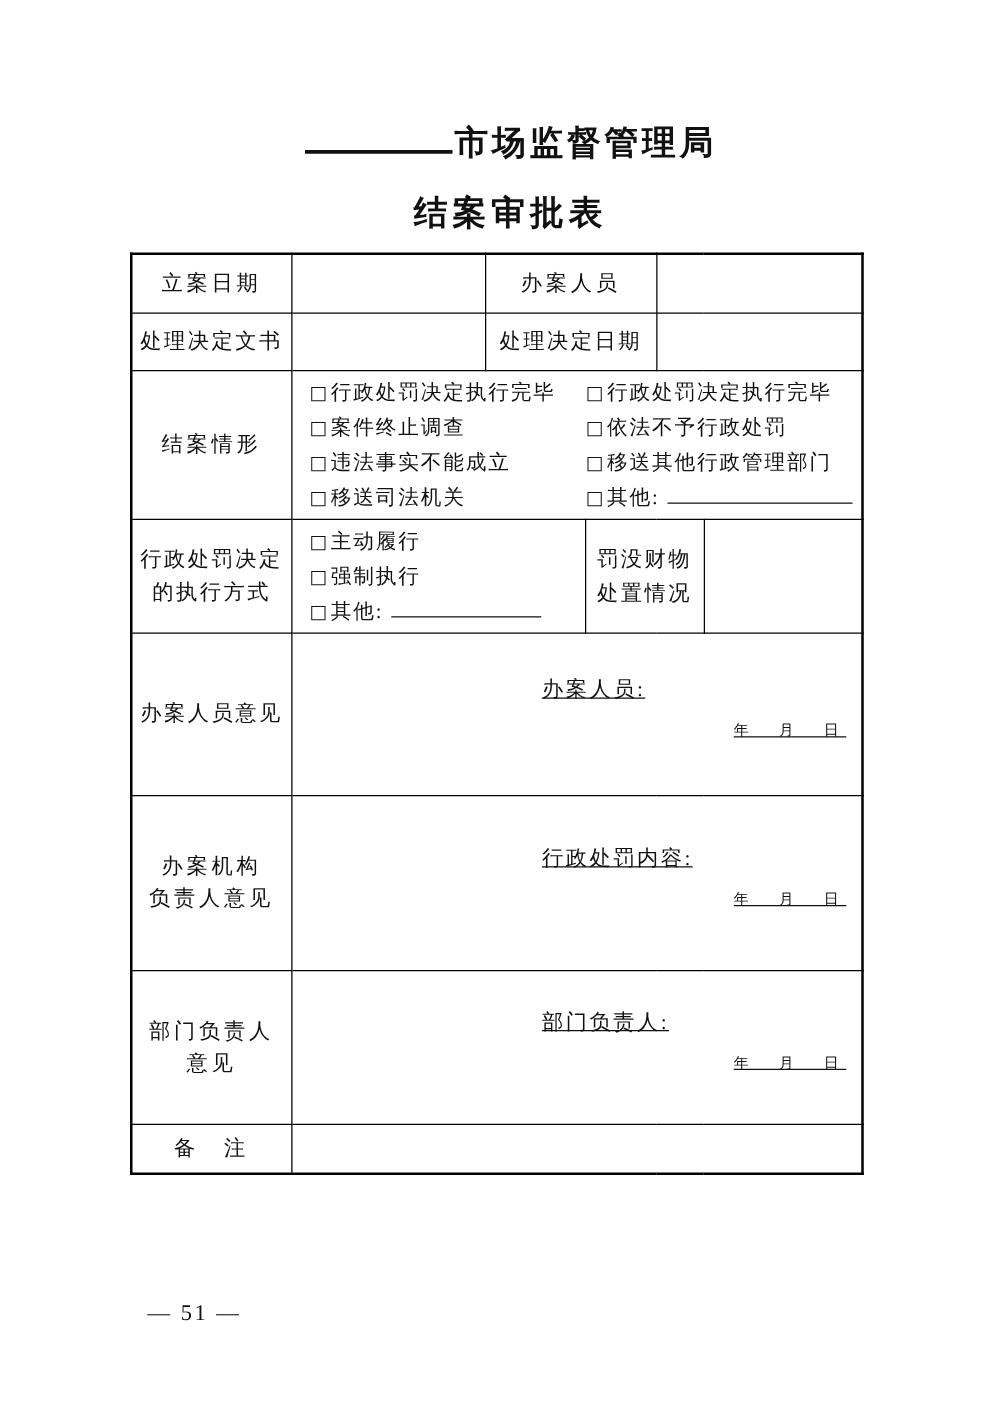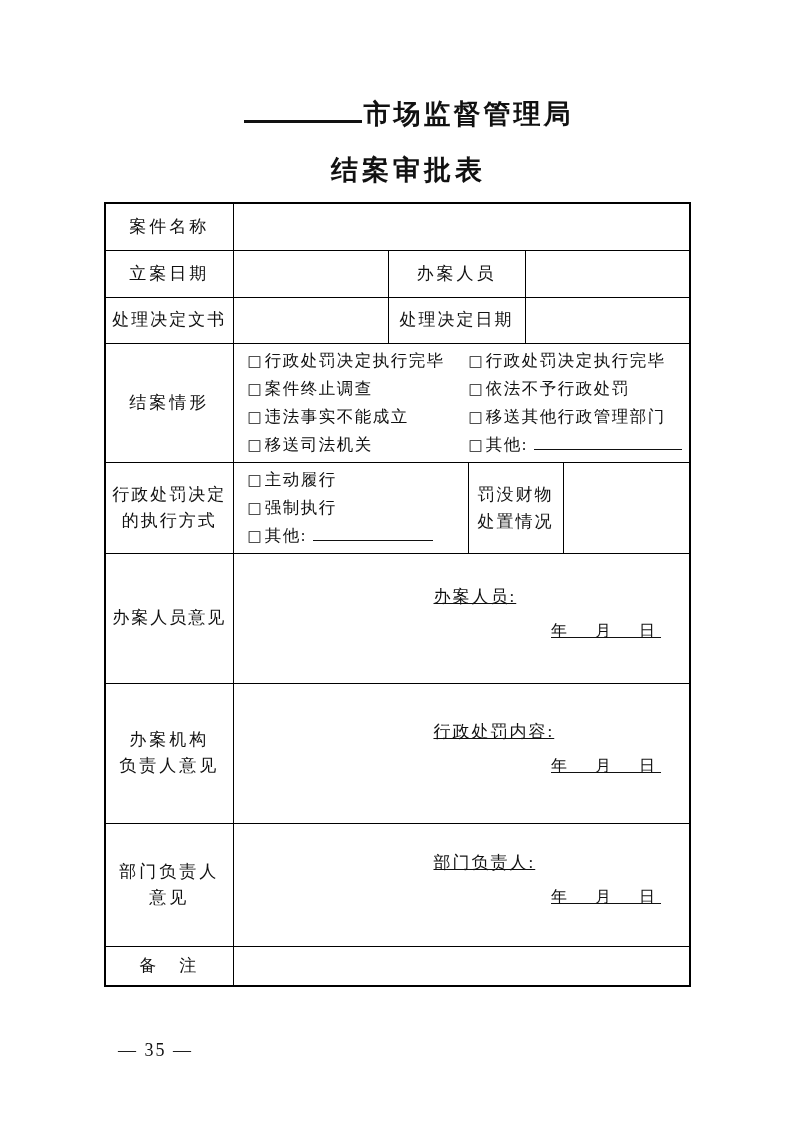--- a/index.html
+++ b/index.html
@@ -67,22 +67,22 @@
   .uline.w120 { width: 120px; }
 
   
   td.sig { vertical-align: bottom; text-decoration: underline; }
   .sig-inner { padding-bottom: 10px; }
   .sig-name {
     padding-left: 200px; font-size: 17px; letter-spacing: 2px;
     margin-bottom: 13px; white-space: nowrap;
   }
   .sig-date {
-    text-align: right; padding-right: 28px;
-    font-size: 16px; letter-spacing: 6px; white-space: nowrap;
+    text-align: right; padding-right: 12px;
+    font-size: 12px; letter-spacing: 6px; white-space: nowrap;
   }
 
   td.conf-lbl { text-align: center; font-size: 16px; letter-spacing: 2px; line-height: 27px; margin-left: 33px; }
 
   
   .page-number {
     position: absolute; left: 118px; top: 1040px;
     font-size: 18px; letter-spacing: 2px;
   }
 </style>
@@ -100,24 +100,20 @@
     <colgroup>
       <col style="width:128px">
         <col style="width:155px">
         <col style="width:80px">
       <col style="width:57px">
         <col style="width:38px">
         <col style="width:127px">
     </colgroup>
 
     <tbody>
-        <tr style="height:47px">
-      <td class="lbl">案件名称</td>
-      <td class="val" colspan="5"></td>
-    </tr>
 
     <tr style="height:47px">
       <td class="lbl">立案日期</td>
       <td class="val"></td>
       <td class="lbl" colspan="2">办案人员</td>
       <td class="val" colspan="2"></td>
     </tr>
 
     <tr style="height:46px">
       <td class="lbl" style="letter-spacing:2px">处理决定文书</td>
@@ -204,15 +200,15 @@
       </td>
     </tr>
 
     <tr style="height:40px">
       <td class="lbl">备　注</td>
       <td class="val" colspan="5"></td>
     </tr>
   </tbody>
     </table>
 
-  <div class="page-number">— 35 —</div>
+  <div class="page-number">— 51 —</div>
 
 </div>
 
 </body></html>

